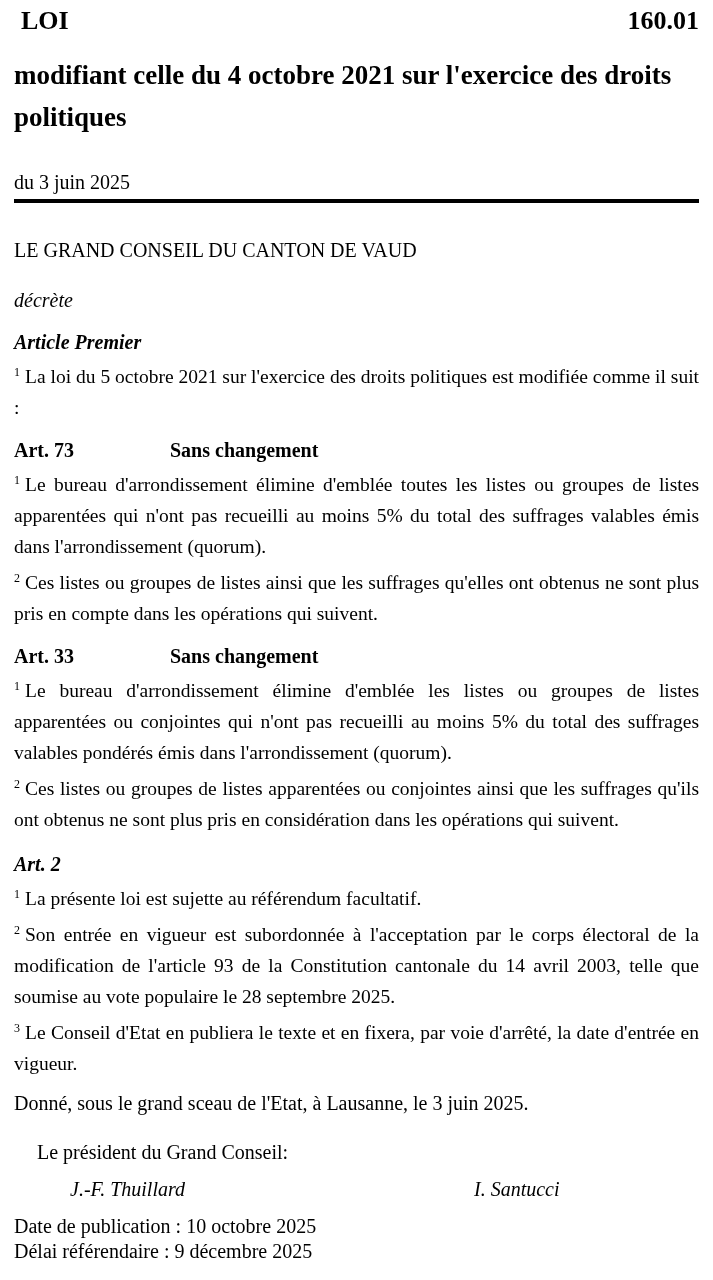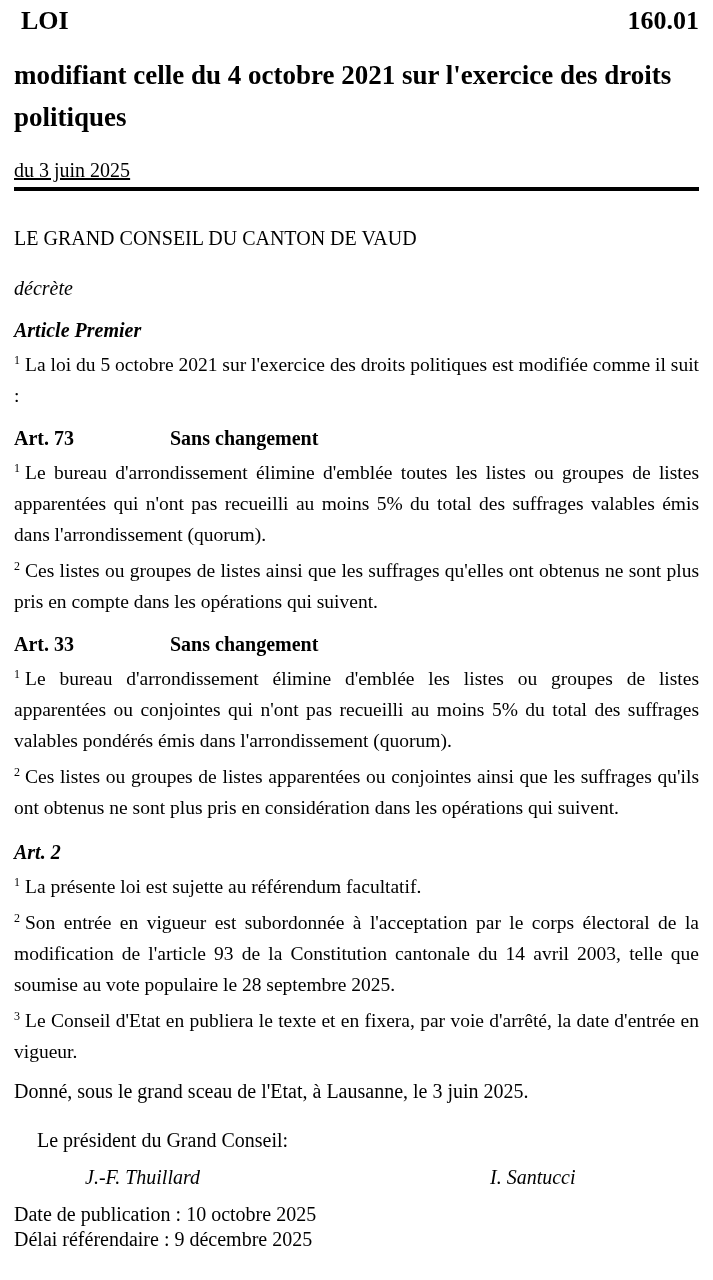--- a/index.html
+++ b/index.html
@@ -27,22 +27,21 @@
   .law-title {
     font-size: 27px;
     font-weight: bold;
     line-height: 42px;
     max-width: 665px;
     margin-top: 18px;
   }
   .date-line {
     font-size: 20px;
     line-height: 24px;
-    margin-top: 20px;
-    text-decoration: underline;
+    margin-top: 32px;
   }
   .divider-rule {
     border: none;
     border-top: 4px solid #000000;
     margin: 5px 0 0 0;
   }
 
   
   .council-line {
     font-size: 20px;
@@ -96,22 +95,22 @@
   }
   .sig-block {
     position: relative;
     height: 64px;
     margin-top: 8px;
     font-size: 20px;
     line-height: 26px;
   }
   .sig-label-president  { position: absolute; left: 23px;  top: 0; }
   .sig-label-secretary  { position: absolute; left: 358px; top: 0; }
-  .sig-name-president   { position: absolute; left: 71px;  top: 37px; font-style: italic; }
-  .sig-name-secretary   { position: absolute; left: 476px; top: 37px; font-style: italic; }
+  .sig-name-president   { position: absolute; left: 56px;  top: 37px; font-style: italic; }
+  .sig-name-secretary   { position: absolute; left: 460px; top: 37px; font-style: italic; }
 
   .pub-dates {
     margin-top: 11px;
     font-size: 20px;
     line-height: 25px;
   }
   .pub-dates div { margin: 0; }
 </style>
 </head>
 <body>

